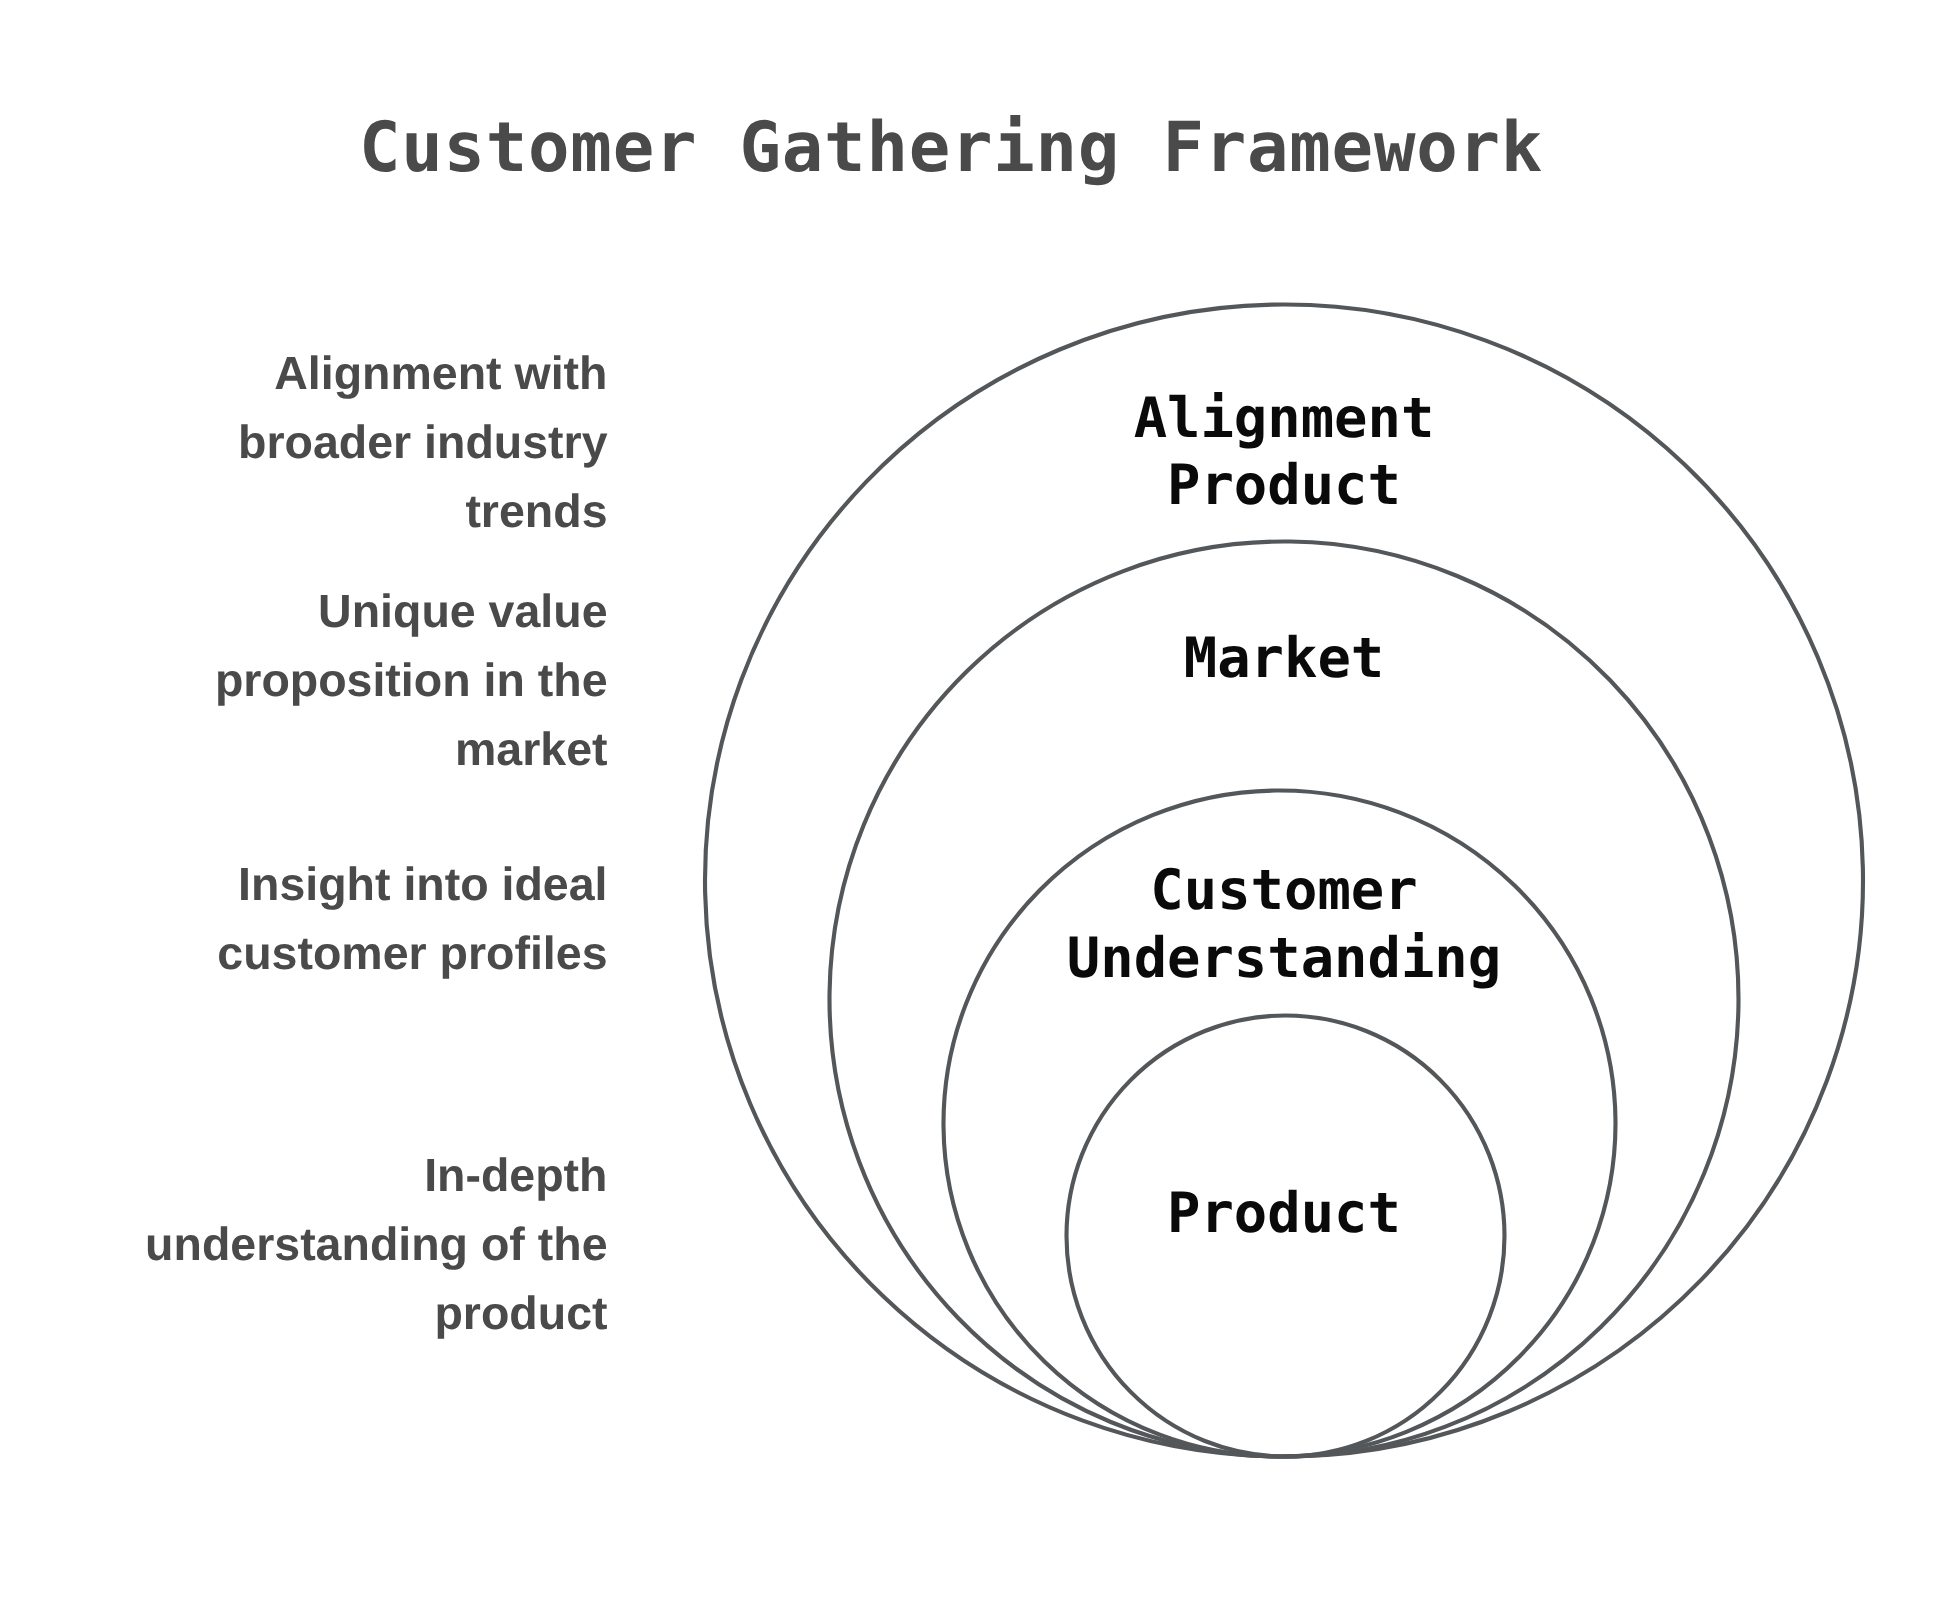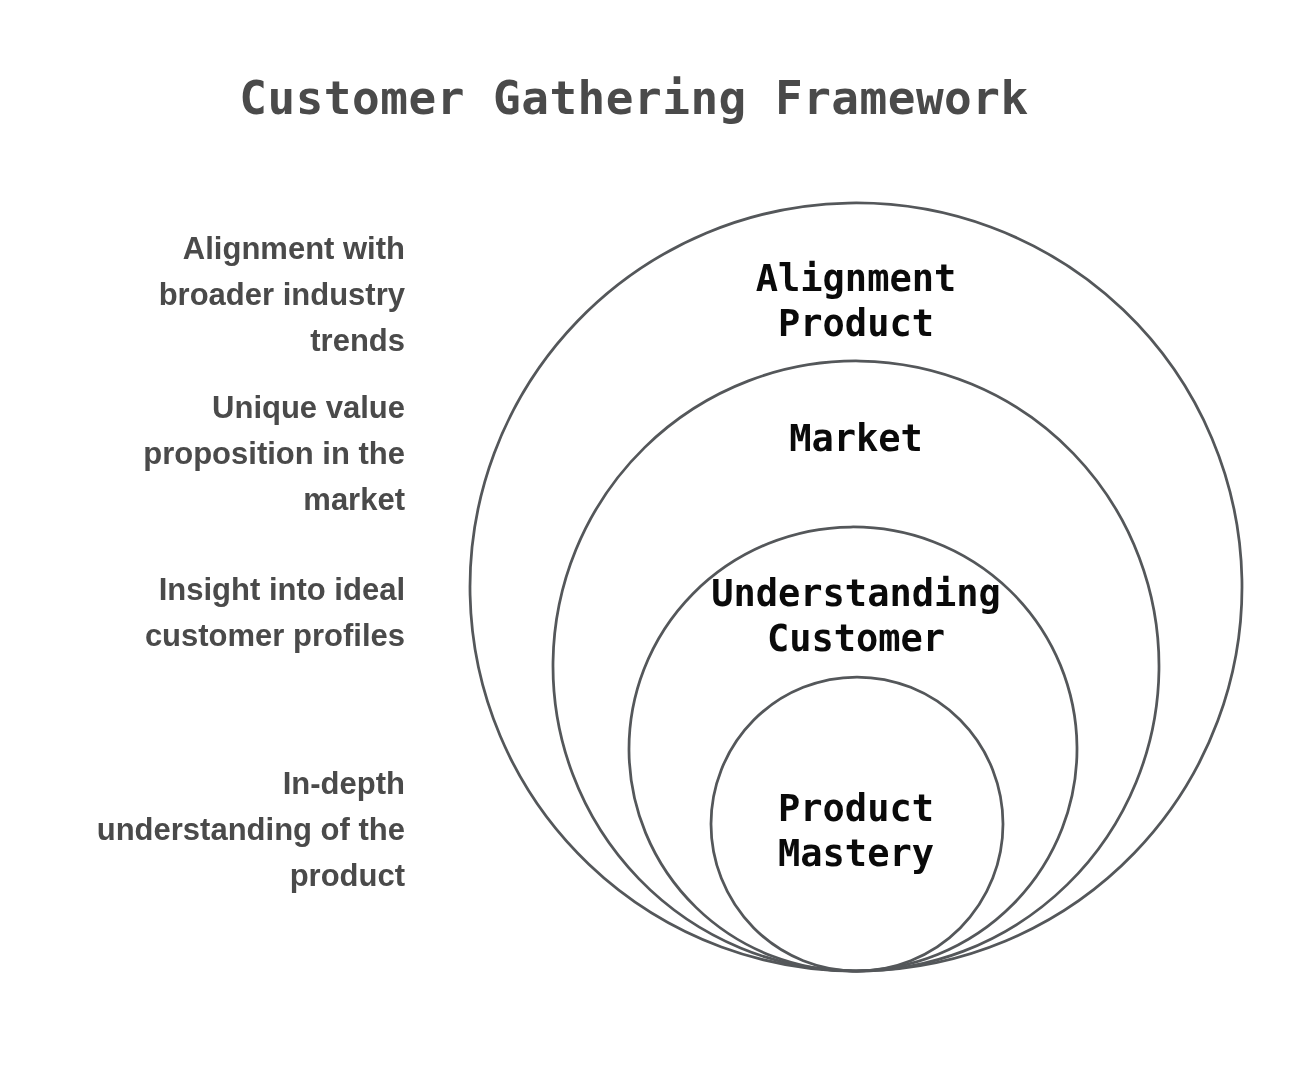--- a/index.html
+++ b/index.html
@@ -85,26 +85,25 @@
   </svg>
 
   <div class="ring-label label-1">
     <div class="line">Alignment</div>
     <div class="line">Product</div>
   </div>
   <div class="ring-label label-2">
     <div class="line">Market</div>
   </div>
   <div class="ring-label label-3">
+    <div class="line">Customer</div>
     <div class="line">Understanding</div>
-    <div class="line">Customer</div>
   </div>
   <div class="ring-label label-4">
     <div class="line">Product</div>
-    <div class="line">Mastery</div>
   </div>
 
   <div class="ring-desc desc-1">
     <div class="line">Alignment with</div>
     <div class="line">broader industry</div>
     <div class="line">trends</div>
   </div>
   <div class="ring-desc desc-2">
     <div class="line">Unique value</div>
     <div class="line">proposition in the</div>

